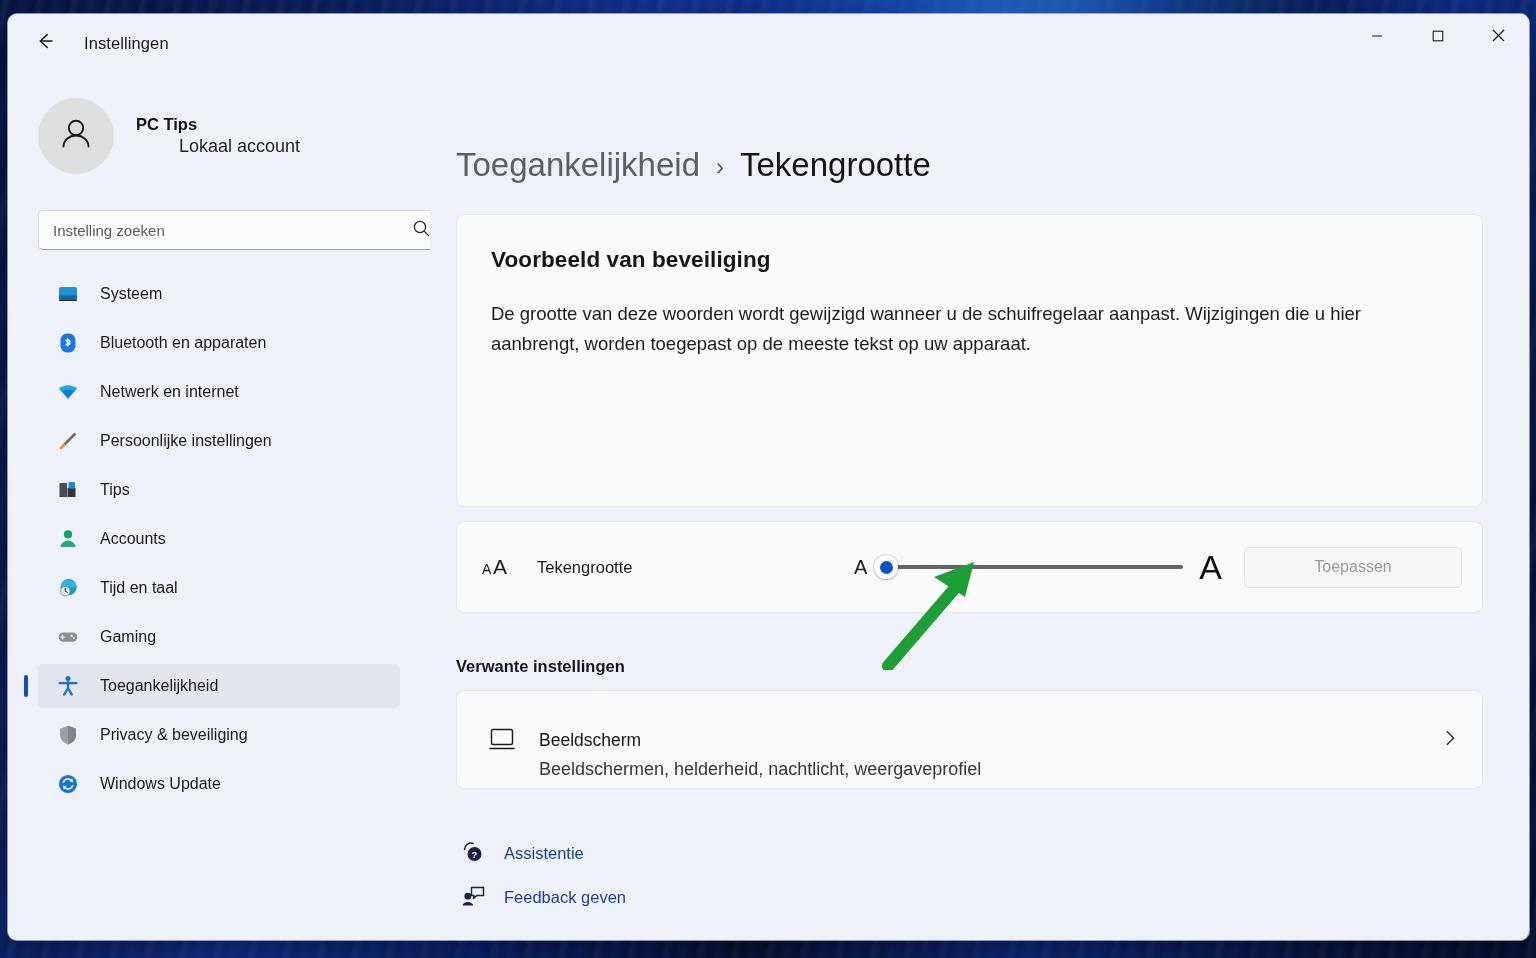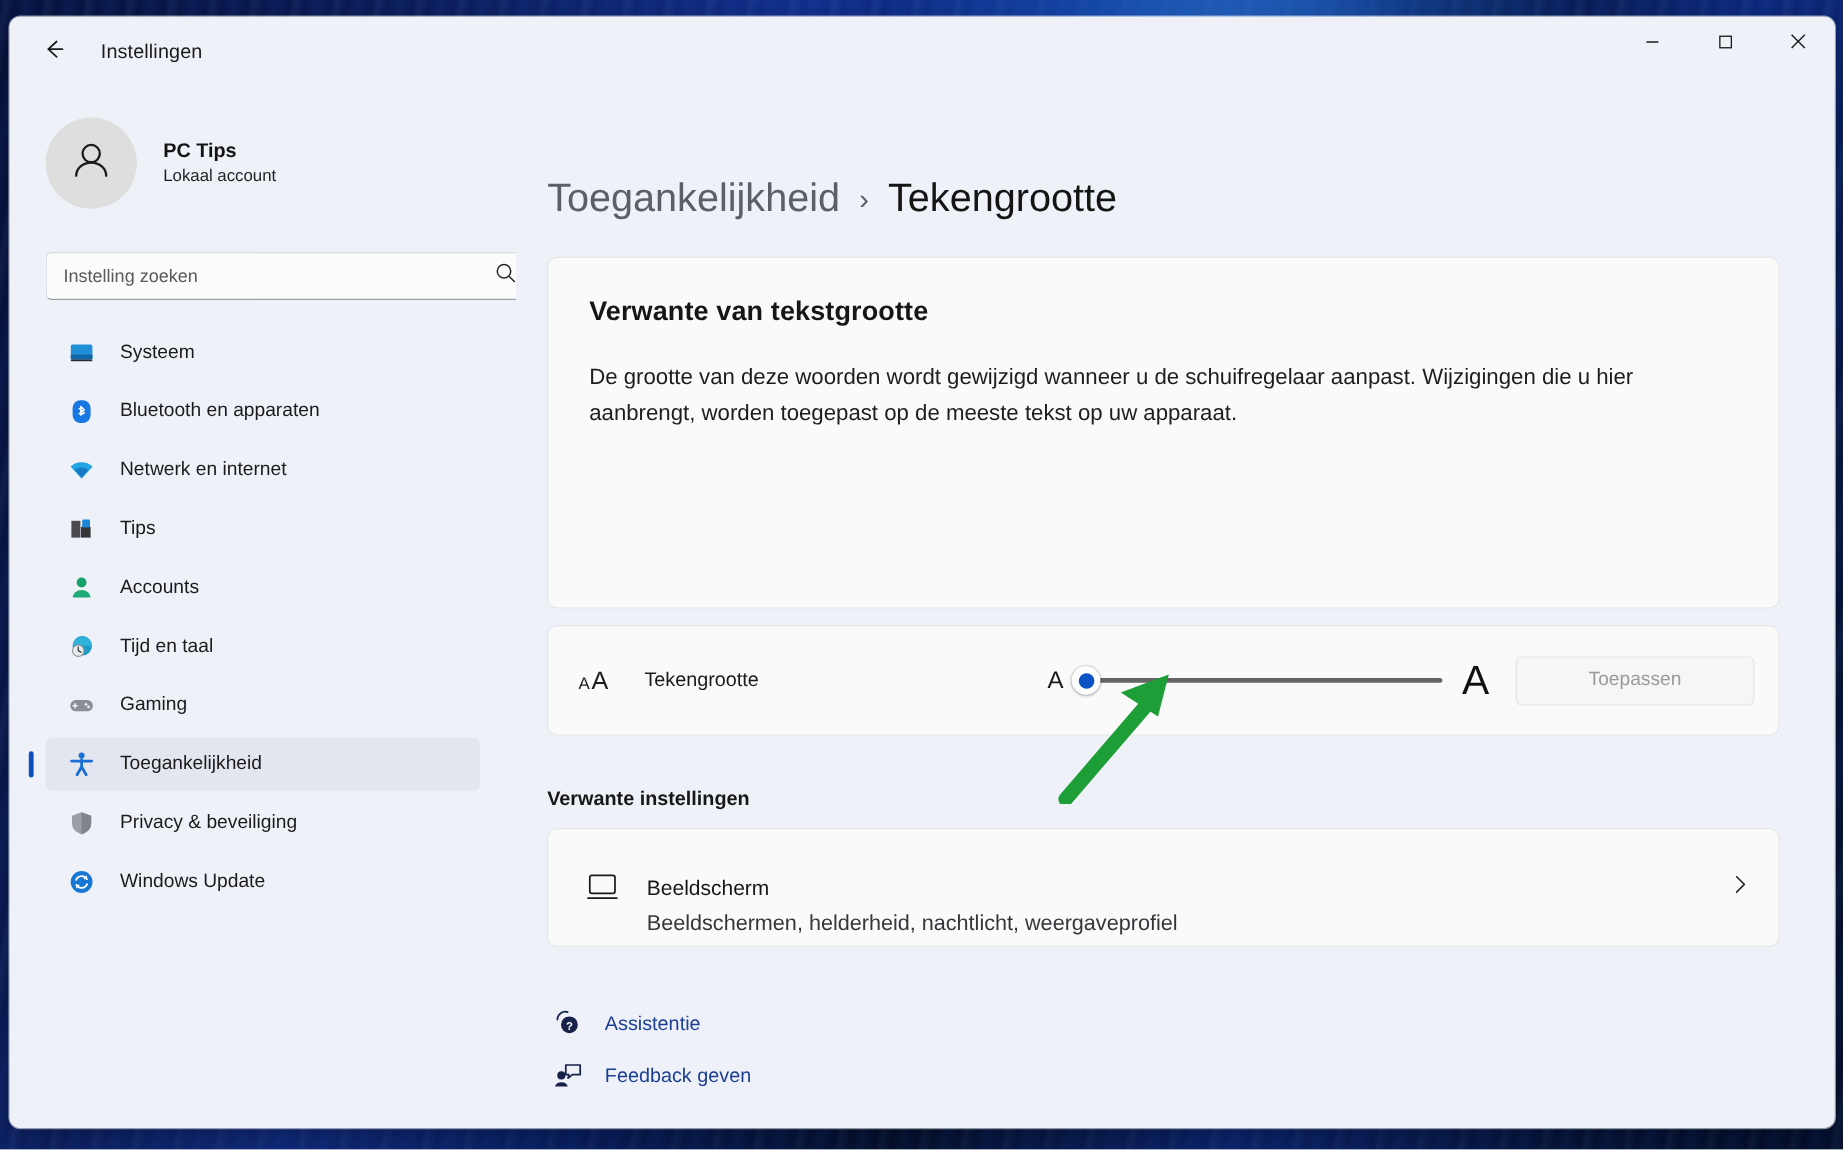--- a/index.html
+++ b/index.html
@@ -107,21 +107,21 @@
   }
   .avatar {
     width: 76px; height: 76px;
     border-radius: 50%;
     background: #dedede;
     display: flex; align-items: center; justify-content: center;
     flex: 0 0 76px;
   }
   .acct-text { margin-left: 22px; line-height: 1.28; }
   .acct-name { font-size: 16.5px; font-weight: bold; color: #131313; }
-  .acct-sub  { font-size: 14px; color: #1f1f1f; }
+  .acct-sub  { font-size: 18px; color: #1f1f1f; margin-left: 43px; }
 
   .search-wrap {
     margin: 36px 0 0 30px;
     width: 406px;
     height: 40px;
     background: #fbfbfc;
     border: 1px solid #dadce3;
     border-bottom: 1.6px solid #9aa0ab;
     border-radius: 5px;
     display: flex;
@@ -259,21 +259,21 @@
     display: flex; align-items: center; justify-content: center;
     cursor: grab;
   }
   .thumb-inner {
     width: 13px; height: 13px;
     border-radius: 50%;
     background: #0b53c4;
   }
   .apply-btn {
     margin-left: 22px;
-    width: 199px;
+    width: 218px;
     height: 41px;
     border-radius: 5px;
     background: #f6f6f7;
     border: 1px solid #e4e4e7;
     color: #9a9a9e;
     font-size: 16px;
     font-family: "Liberation Sans", sans-serif;
     cursor: default;
   }
 
@@ -423,20 +423,29 @@
           <div class="nav-item">
             <span class="nav-ico">
               <svg width="22" height="22" viewBox="0 0 22 22">
                 <path d="M1.8 7.8 A13.5 13.5 0 0 1 20.2 7.8 L11 18 Z" fill="#1fa5e4"></path>
                 <path d="M5.4 10.6 A8.2 8.2 0 0 1 16.6 10.6 L11 17 Z" fill="#1878c8"></path>
               </svg>
             </span>
             <span class="nav-label">Netwerk en internet</span>
           </div>
 
+          <div class="nav-item">
+            <span class="nav-ico">
+              <svg width="22" height="22" viewBox="0 0 22 22">
+                <path d="M17.5 2.5 L19.4 4.4 L8.4 15.4 L6.5 13.5 Z" fill="#6d6d73"></path>
+                <path d="M6.5 13.5 L8.4 15.4 L5.2 18.6 Q3 20 2.6 18 Z" fill="#f08a2b"></path>
+              </svg>
+            </span>
+            <span class="nav-label">Persoonlijke instellingen</span>
+          </div>
 
           <div class="nav-item">
             <span class="nav-ico">
               <svg width="22" height="22" viewBox="0 0 22 22">
                 <rect x="2.5" y="4" width="7.5" height="14" fill="#4a4a50"></rect>
                 <rect x="10.5" y="9" width="8" height="9" fill="#35353a"></rect>
                 <rect x="11.5" y="3" width="6.5" height="6.5" rx="1" fill="#1b86d8"></rect>
               </svg>
             </span>
             <span class="nav-label">Tips</span>
@@ -515,21 +524,21 @@
 
       <div id="main">
 
         <div class="breadcrumb">
           <span class="crumb-parent">Toegankelijkheid</span>
           <span class="crumb-sep">›</span>
           <span class="crumb-current">Tekengrootte</span>
         </div>
 
         <div class="card" id="preview-card">
-          <div class="preview-title">Verwante van tekstgrootte</div>
+          <div class="preview-title">Voorbeeld van beveiliging</div>
           <div class="preview-body">De grootte van deze woorden wordt gewijzigd wanneer u de schuifregelaar aanpast. Wijzigingen die u hier aanbrengt, worden toegepast op de meeste tekst op uw apparaat.</div>
         </div>
 
         <div class="card" id="slider-card">
           <span class="aa-ico">
             <svg width="34" height="26" viewBox="0 0 34 26">
               <text x="0" y="20" font-family="Liberation Sans, sans-serif" font-size="14" fill="#1b1b1b">A</text>
               <text x="11" y="20" font-family="Liberation Sans, sans-serif" font-size="21" fill="#1b1b1b">A</text>
             </svg>
           </span>

